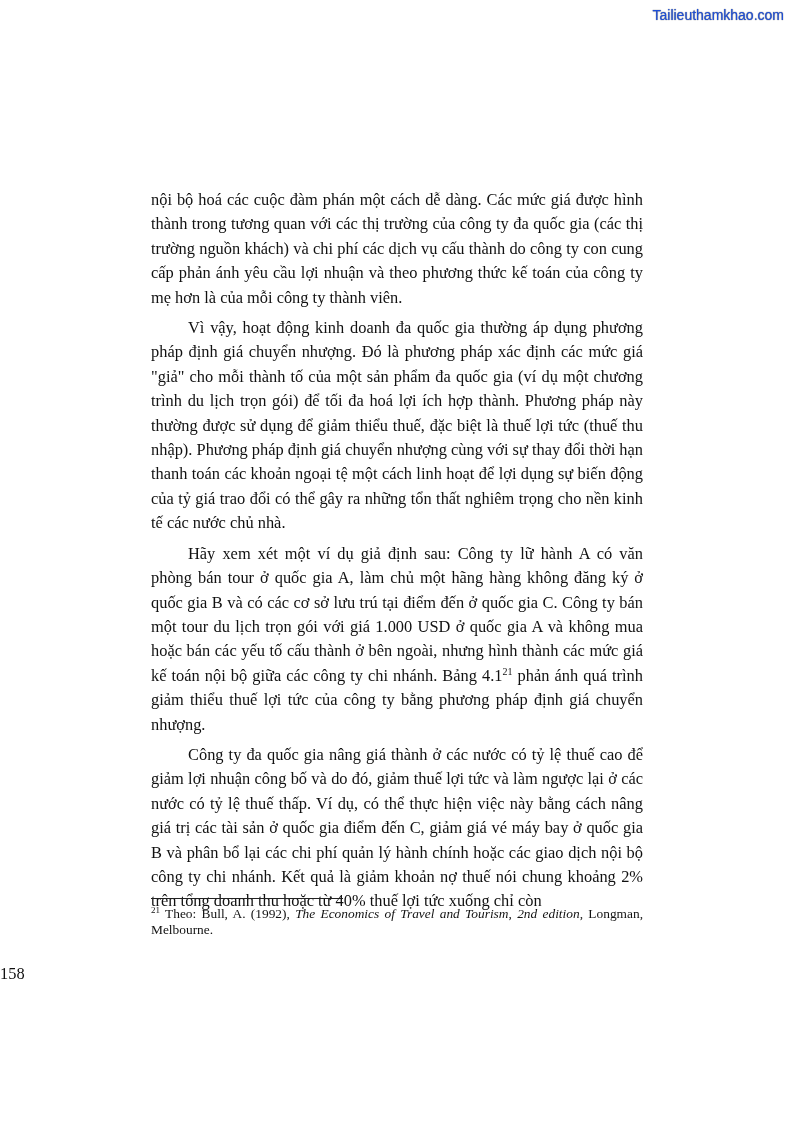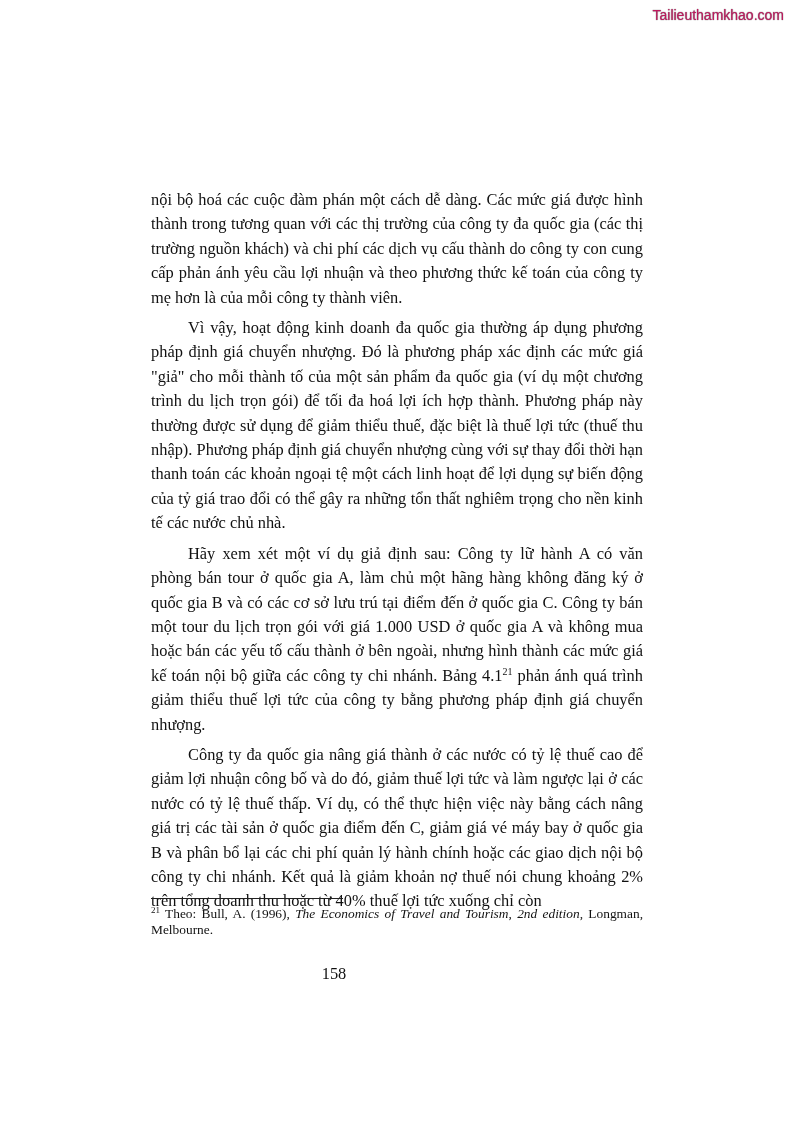--- a/index.html
+++ b/index.html
@@ -14,21 +14,21 @@
       overflow: hidden;
       font-family: "Liberation Serif", "DejaVu Serif", serif;
       color: #111111;
     }
     .watermark {
       position: absolute;
       top: 7px;
       right: 10px;
       font-family: "Liberation Sans", "DejaVu Sans", sans-serif;
       font-size: 14px;
-      color: #be185d;
+      color: #1d4ed8;
       text-shadow: 0 0 1px #8a8a8a, 0 0 1px #8a8a8a;
       letter-spacing: 0px;
     }
     .body-text {
       position: absolute;
       left: 151px;
       top: 188px;
       width: 492px;
       font-size: 16.4px;
       line-height: 24.4px;
@@ -64,33 +64,32 @@
     }
     .footnote sup {
       font-size: 9px;
       vertical-align: 5px;
     }
     .page-number {
       position: absolute;
       left: 0;
       width: 668px;
       top: 964px;
-      text-align: center;
       font-size: 16.4px;
     }
   </style>
 </head>
 <body>
 
 <div class="watermark">Tailieuthamkhao.com</div>
 
 <div class="body-text">
   <p>nội bộ hoá các cuộc đàm phán một cách dễ dàng. Các mức giá được hình thành trong tương quan với các thị trường của công ty đa quốc gia (các thị trường nguồn khách) và chi phí các dịch vụ cấu thành do công ty con cung cấp phản ánh yêu cầu lợi nhuận và theo phương thức kế toán của công ty mẹ hơn là của mỗi công ty thành viên.</p>
   <p class="indent">Vì vậy, hoạt động kinh doanh đa quốc gia thường áp dụng phương pháp định giá chuyển nhượng. Đó là phương pháp xác định các mức giá "giả" cho mỗi thành tố của một sản phẩm đa quốc gia (ví dụ một chương trình du lịch trọn gói) để tối đa hoá lợi ích hợp thành. Phương pháp này thường được sử dụng để giảm thiểu thuế, đặc biệt là thuế lợi tức (thuế thu nhập). Phương pháp định giá chuyển nhượng cùng với sự thay đổi thời hạn thanh toán các khoản ngoại tệ một cách linh hoạt để lợi dụng sự biến động của tỷ giá trao đổi có thể gây ra những tổn thất nghiêm trọng cho nền kinh tế các nước chủ nhà.</p>
   <p class="indent"><span>Hãy xem xét một ví dụ giả định sau: Công ty lữ hành A có văn phòng bán tour ở quốc gia A, làm chủ một hãng hàng không đăng ký ở quốc gia B và có các cơ sở lưu trú tại điểm đến ở quốc gia C. Công ty bán một tour du lịch trọn gói với giá 1.000 USD ở quốc gia A và không mua hoặc bán các yếu tố cấu thành ở bên ngoài, nhưng hình thành các mức giá kế toán nội bộ giữa các công ty chi nhánh. Bảng 4.1</span><sup>21</sup><span> phản ánh quá trình giảm thiểu thuế lợi tức của công ty bằng phương pháp định giá chuyển nhượng.</span></p>
   <p class="indent">Công ty đa quốc gia nâng giá thành ở các nước có tỷ lệ thuế cao để giảm lợi nhuận công bố và do đó, giảm thuế lợi tức và làm ngược lại ở các nước có tỷ lệ thuế thấp. Ví dụ, có thể thực hiện việc này bằng cách nâng giá trị các tài sản ở quốc gia điểm đến C, giảm giá vé máy bay ở quốc gia B và phân bổ lại các chi phí quản lý hành chính hoặc các giao dịch nội bộ công ty chi nhánh. Kết quả là giảm khoản nợ thuế nói chung khoảng 2% trên tổng doanh thu hoặc từ 40% thuế lợi tức xuống chỉ còn</p>
 </div>
 
 <div class="footnote-rule"></div>
 
-<div class="footnote"><sup>21</sup><span> Theo: Bull, A. (1996), </span><i>The Economics of Travel and Tourism</i><span>, </span><i>2nd edition</i><span>, Longman, Melbourne.</span></div>
+<div class="footnote"><sup>21</sup><span> Theo: Bull, A. (1992), </span><i>The Economics of Travel and Tourism</i><span>, </span><i>2nd edition</i><span>, Longman, Melbourne.</span></div>
 
 <div class="page-number">158</div>
 
 </body></html>

